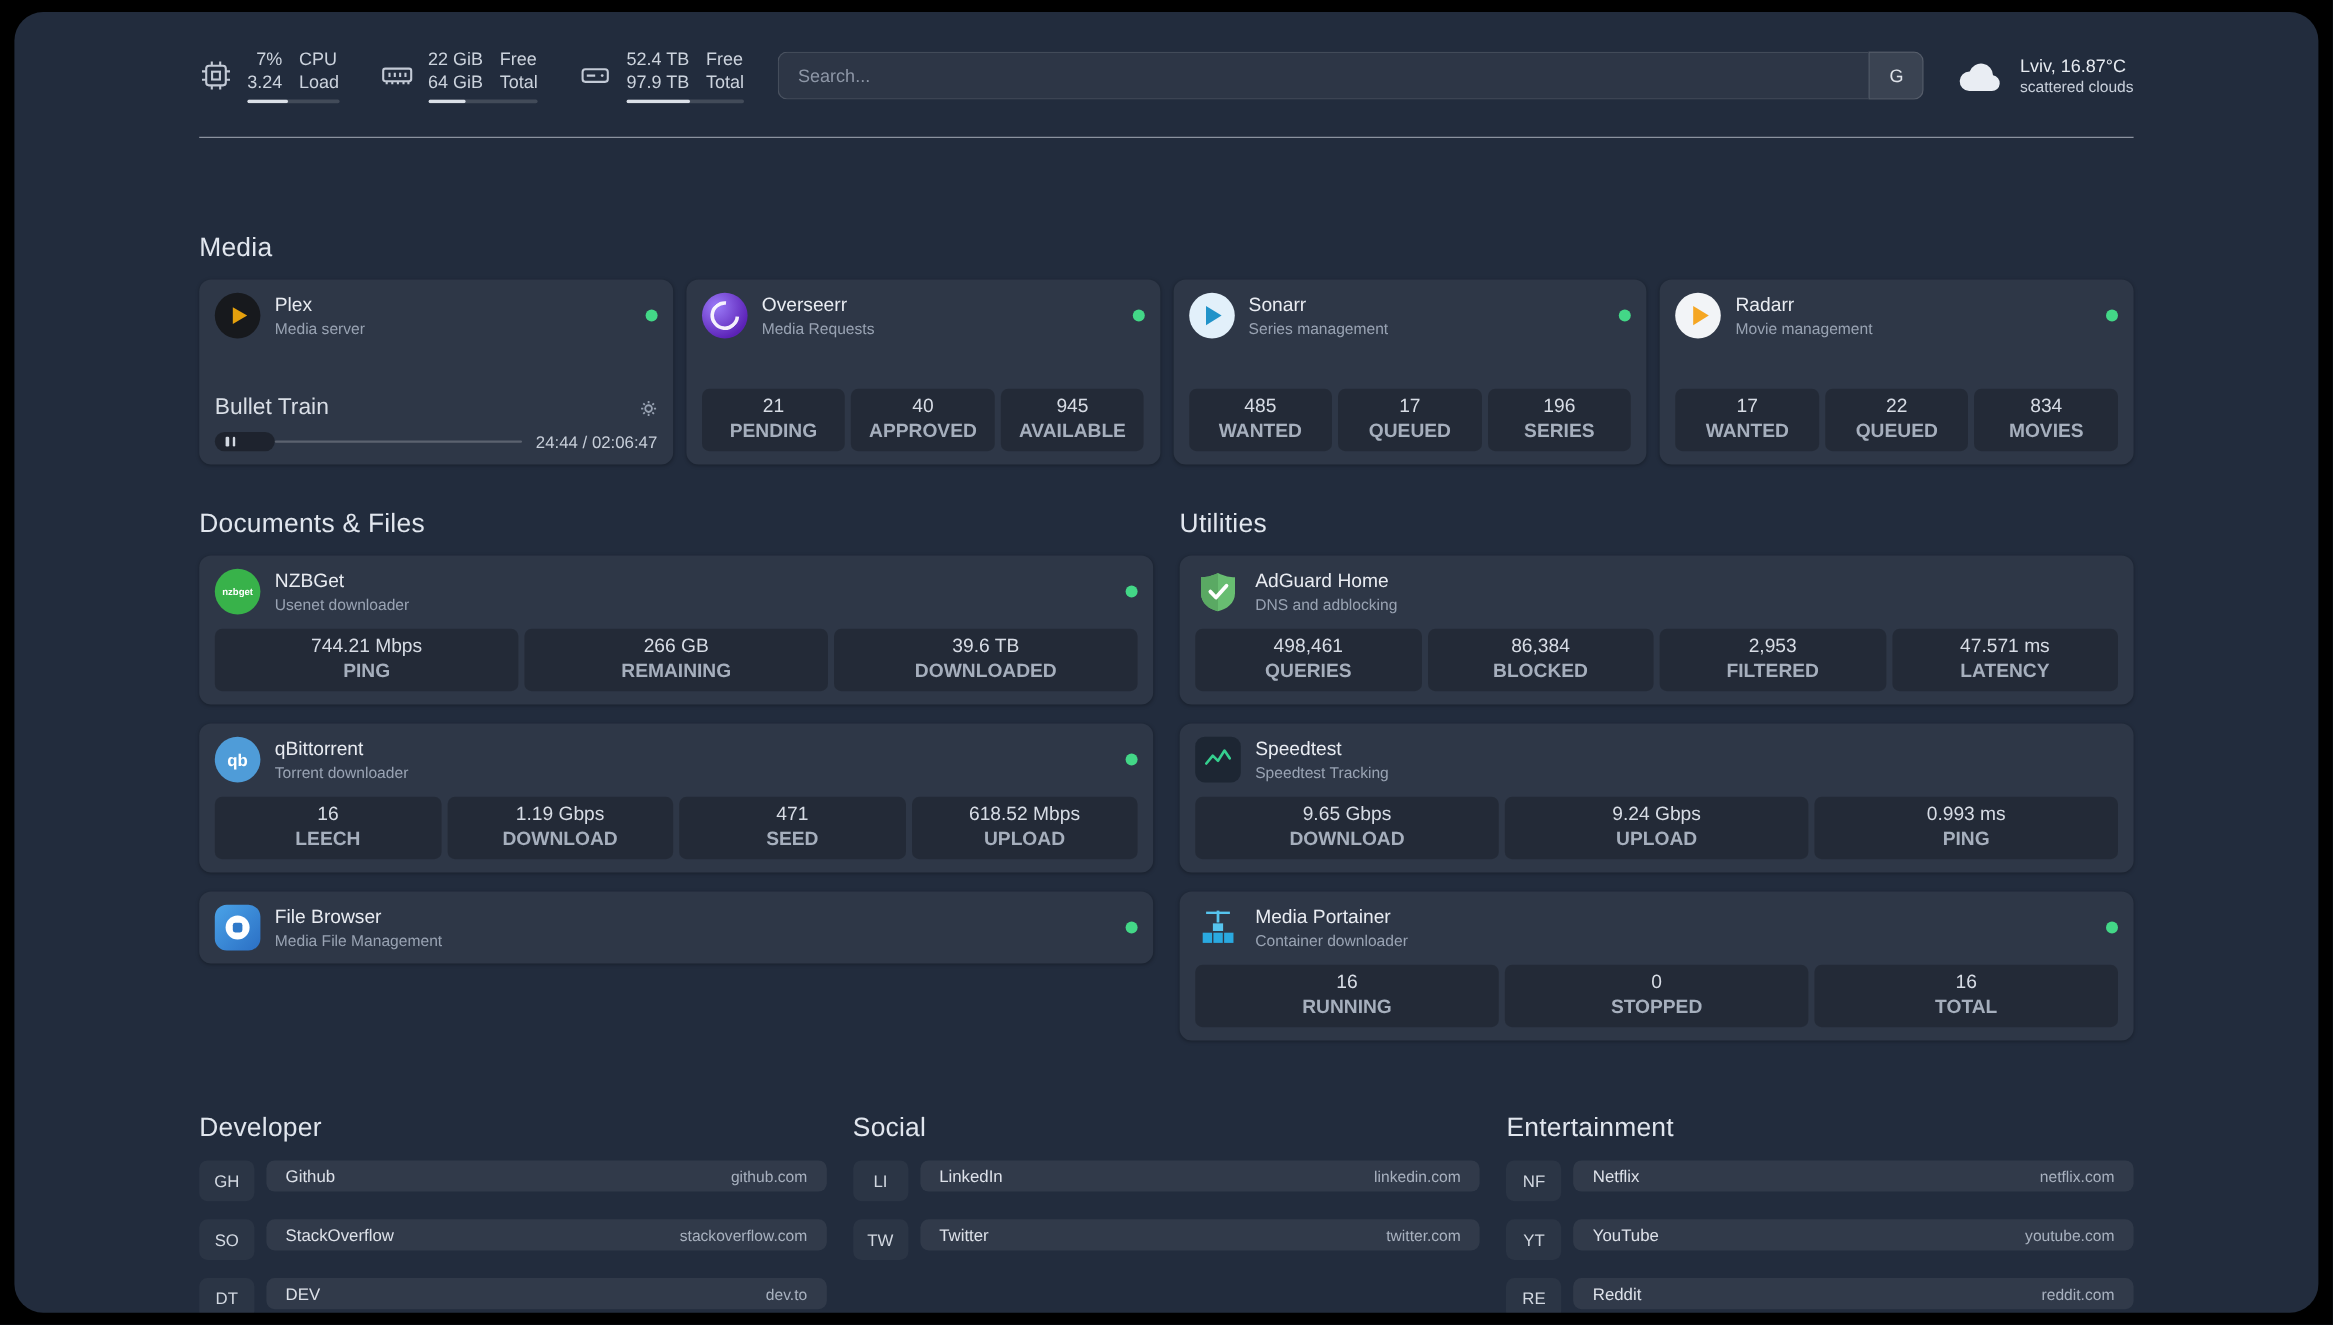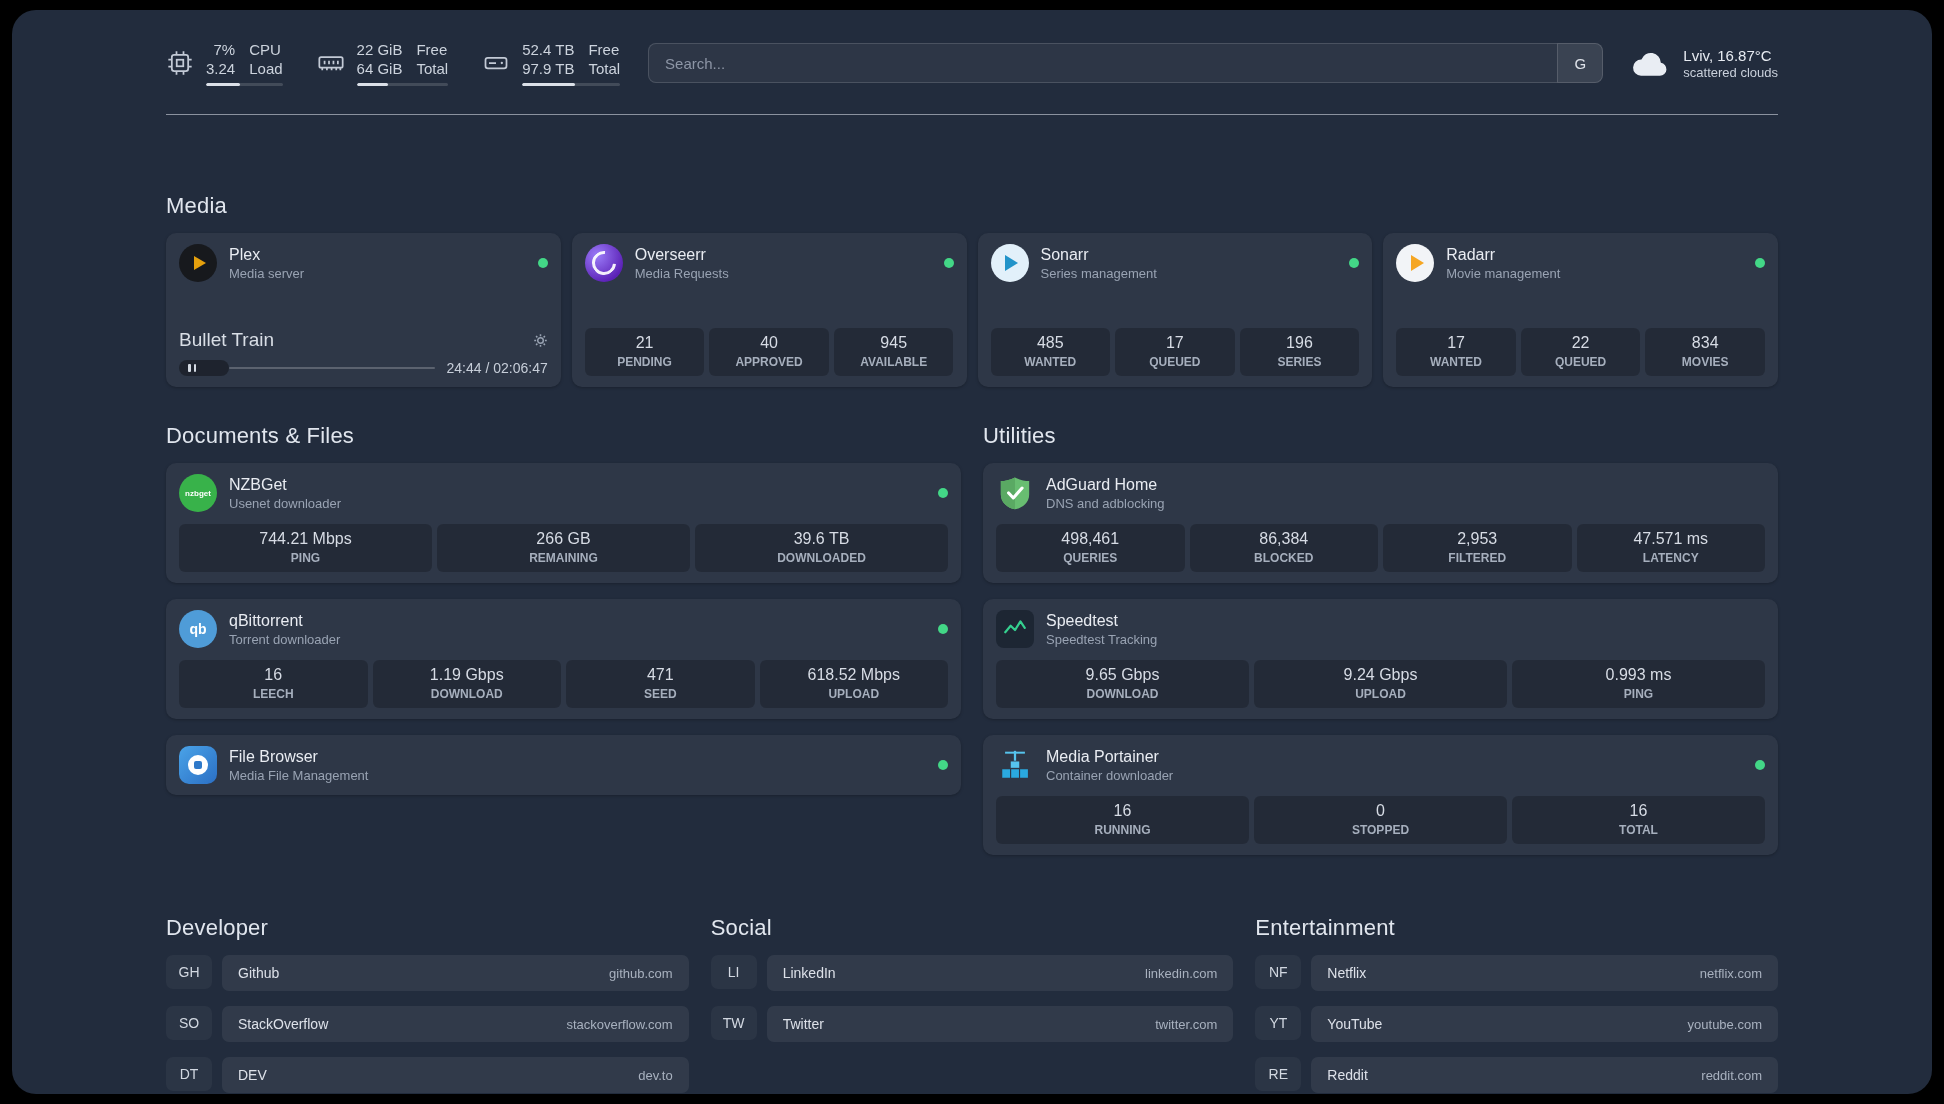--- a/index.html
+++ b/index.html
@@ -58,21 +58,21 @@
   .grid4 .card { min-height:132px; }
   .card-head { display:flex; align-items:center; gap:12px; }
   .titles { display:flex; flex-direction:column; }
   .sname { font-size:16px; color:#e9ecf2; }
   .sdesc { font-size:13px; color:#99a3b3; margin-top:2px; }
   .dot { margin-left:auto; width:10px; height:10px; border-radius:50%; background:#43d787; flex-shrink:0; }
 
   .stats { display:flex; gap:5px; margin-top:auto; padding-top:12px; }
   .stat { flex:1; background:rgba(0,0,0,0.22); border-radius:6px; text-align:center; padding:6px 4px 7px; }
   .stat-value { font-size:16px; color:#d7dce5; }
-  .stat-label { font-size:12px; font-weight:700; color:#a6afbd; margin-top:3px; }
+  .stat-label { font-size:16px; font-weight:700; color:#a6afbd; margin-top:3px; }
 
   
   .icon {
     width:38px; height:38px; border-radius:50%; position:relative; flex-shrink:0;
     display:flex; align-items:center; justify-content:center;
   }
   .icon svg { display:block; }
   .icon.plex { background:#17191d; }
   .icon.plex::before { content:""; border-left:12px solid #e5a00d; border-top:7px solid transparent; border-bottom:7px solid transparent; margin-left:3px; }
   .icon.overseerr { background:radial-gradient(circle at 32% 30%, #9b7bf8, #5b21b6 75%); }
@@ -109,21 +109,21 @@
 
   
   .bookmarks { display:grid; grid-template-columns:repeat(3,1fr); gap:22px; margin-top:60px; padding-bottom:40px; }
   .bm-list { display:flex; flex-direction:column; gap:15px; }
   .bookmark { display:flex; gap:10px; cursor:pointer; }
   .abbr {
     width:46px; height:34px; background:rgba(255,255,255,0.045); border-radius:7px;
     display:flex; align-items:center; justify-content:center; color:#d2d8e1; font-size:14px; flex-shrink:0;
   }
   .bm-pill {
-    flex:1; height:36px; background:rgba(255,255,255,0.07); border-radius:7px;
+    flex:1; height:26px; background:rgba(255,255,255,0.07); border-radius:7px;
     display:flex; align-items:center; justify-content:space-between; padding:0 16px;
   }
   .bm-name { font-size:14px; color:#dde1e9; }
   .bm-domain { font-size:13px; color:#a8b1bf; }
 </style>
 </head>
 <body>
 
 <div class="app">
   <div class="container">

